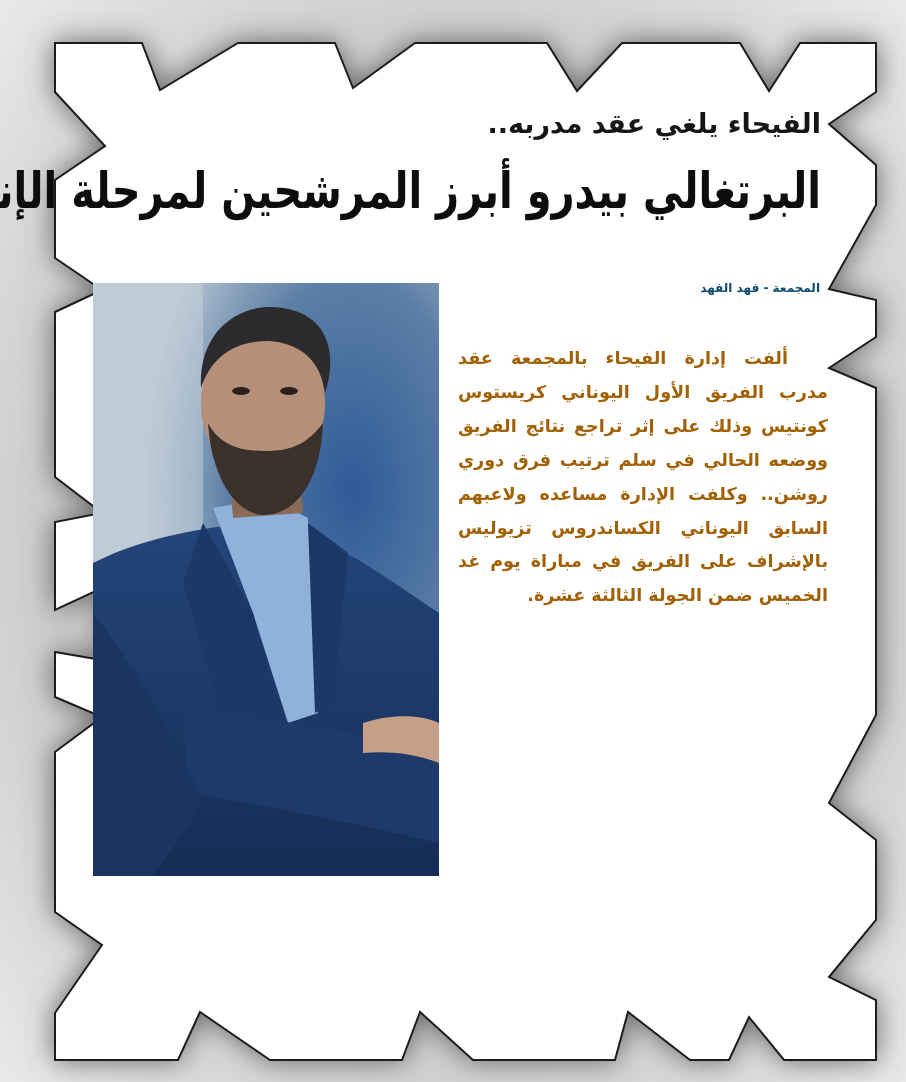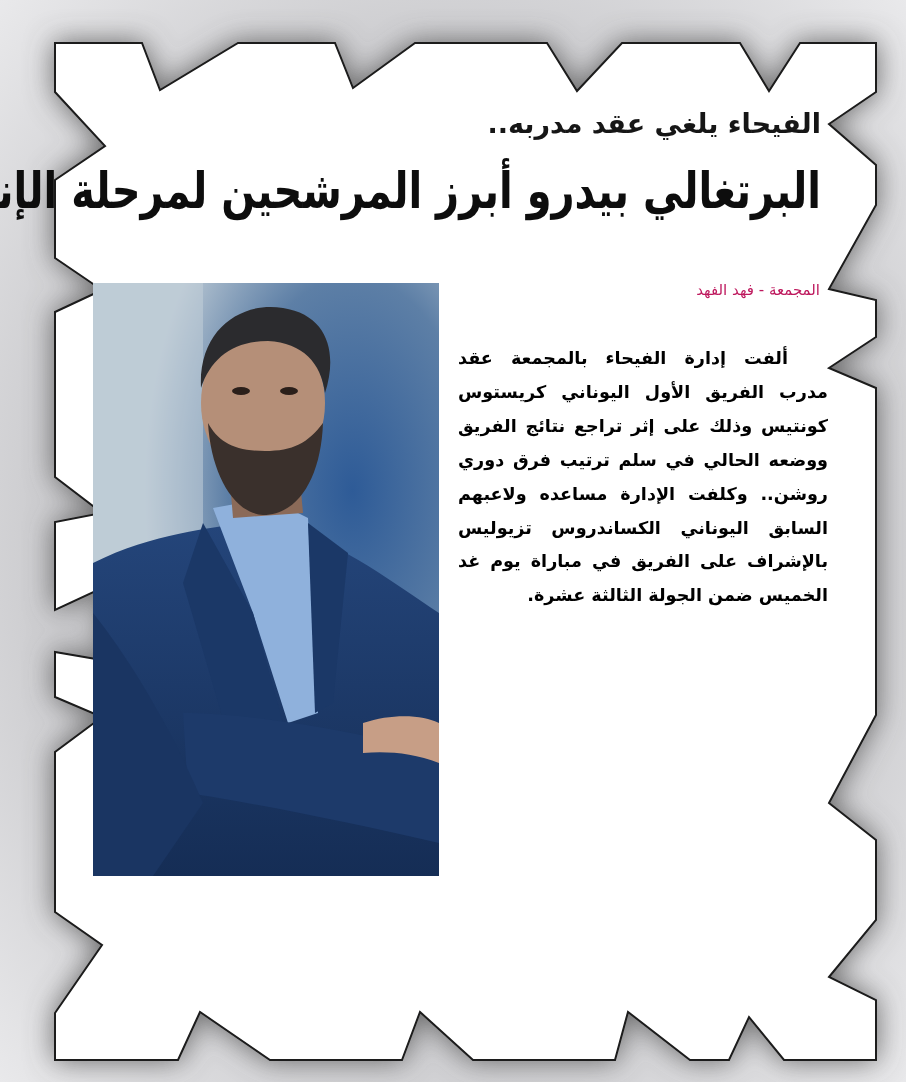--- a/index.html
+++ b/index.html
@@ -21,26 +21,26 @@
   }
   .headline {
     position:absolute; right:97px; top:162px; left:100px;
     font-size:40px; font-weight:900; color:#0d0d0d; direction:rtl;
     text-align:right; white-space:nowrap; letter-spacing:-1.5px;
     transform:scaleY(1.25); transform-origin:right top;
     font-family:"DejaVu Sans", sans-serif;
   }
   .byline {
     position:absolute; right:98px; top:281px;
-    font-size:15px; font-weight:normal; color:#be185d; direction:rtl; white-space:nowrap;
+    font-size:12px; font-weight:bold; color:#0c4a6e; direction:rtl; white-space:nowrap;
   }
   .body-col {
     position:absolute; left:446px; top:342px; width:370px;
     direction:rtl; text-align:justify; text-align-last:right;
-    font-size:17.6px; line-height:33.9px; color:#000000; font-weight:bold;
+    font-size:17.6px; line-height:33.9px; color:#a16207; font-weight:bold;
   }
   .body-col p { margin:0; text-indent:40px; }
   .body-col p + p { margin-top:0; }
   .photo {
     position:absolute; left:81px; top:283px; width:346px; height:593px;
     overflow:hidden;
     background: linear-gradient(100deg, #9fb3c4 0%, #c7d3dc 25%, #4f6f94 55%, #2a4e86 75%, #6a87a8 100%);
   }
   .caption {
     position:absolute; left:82px; top:885px; width:346px;

